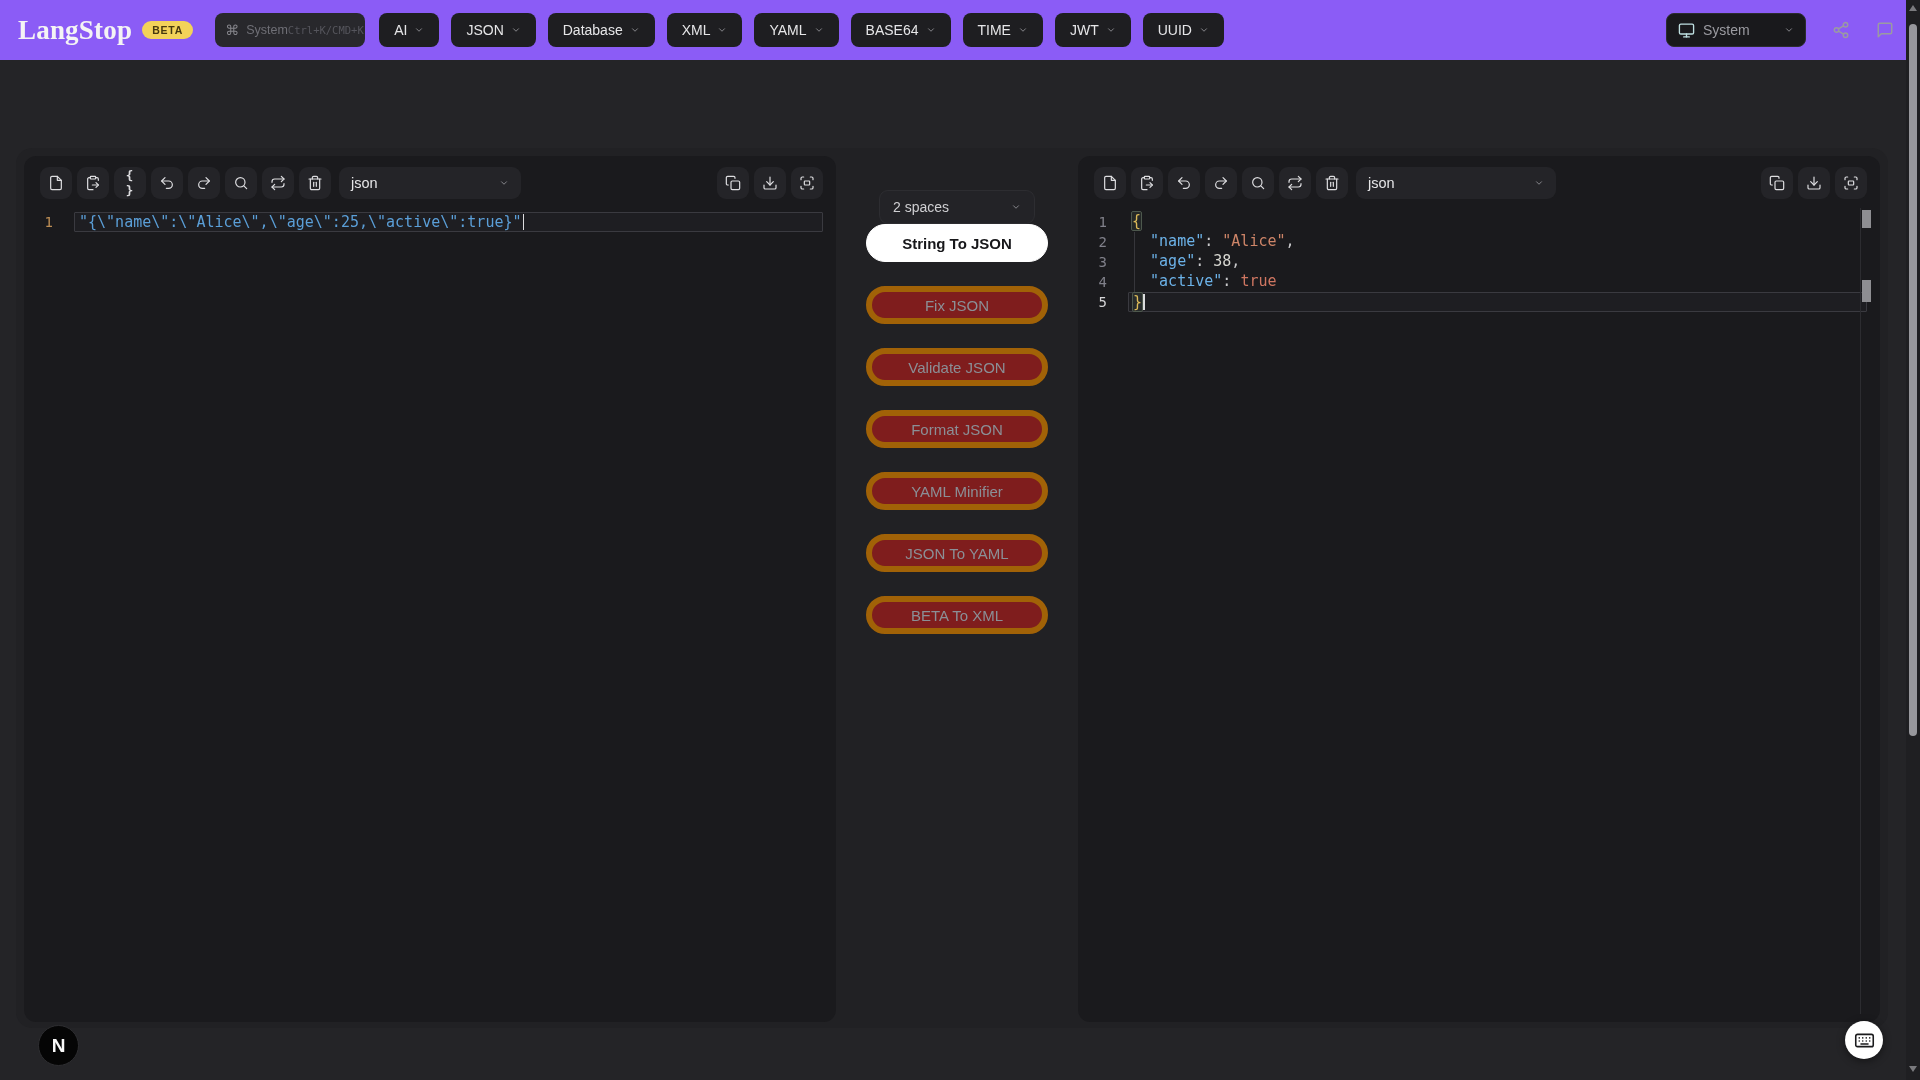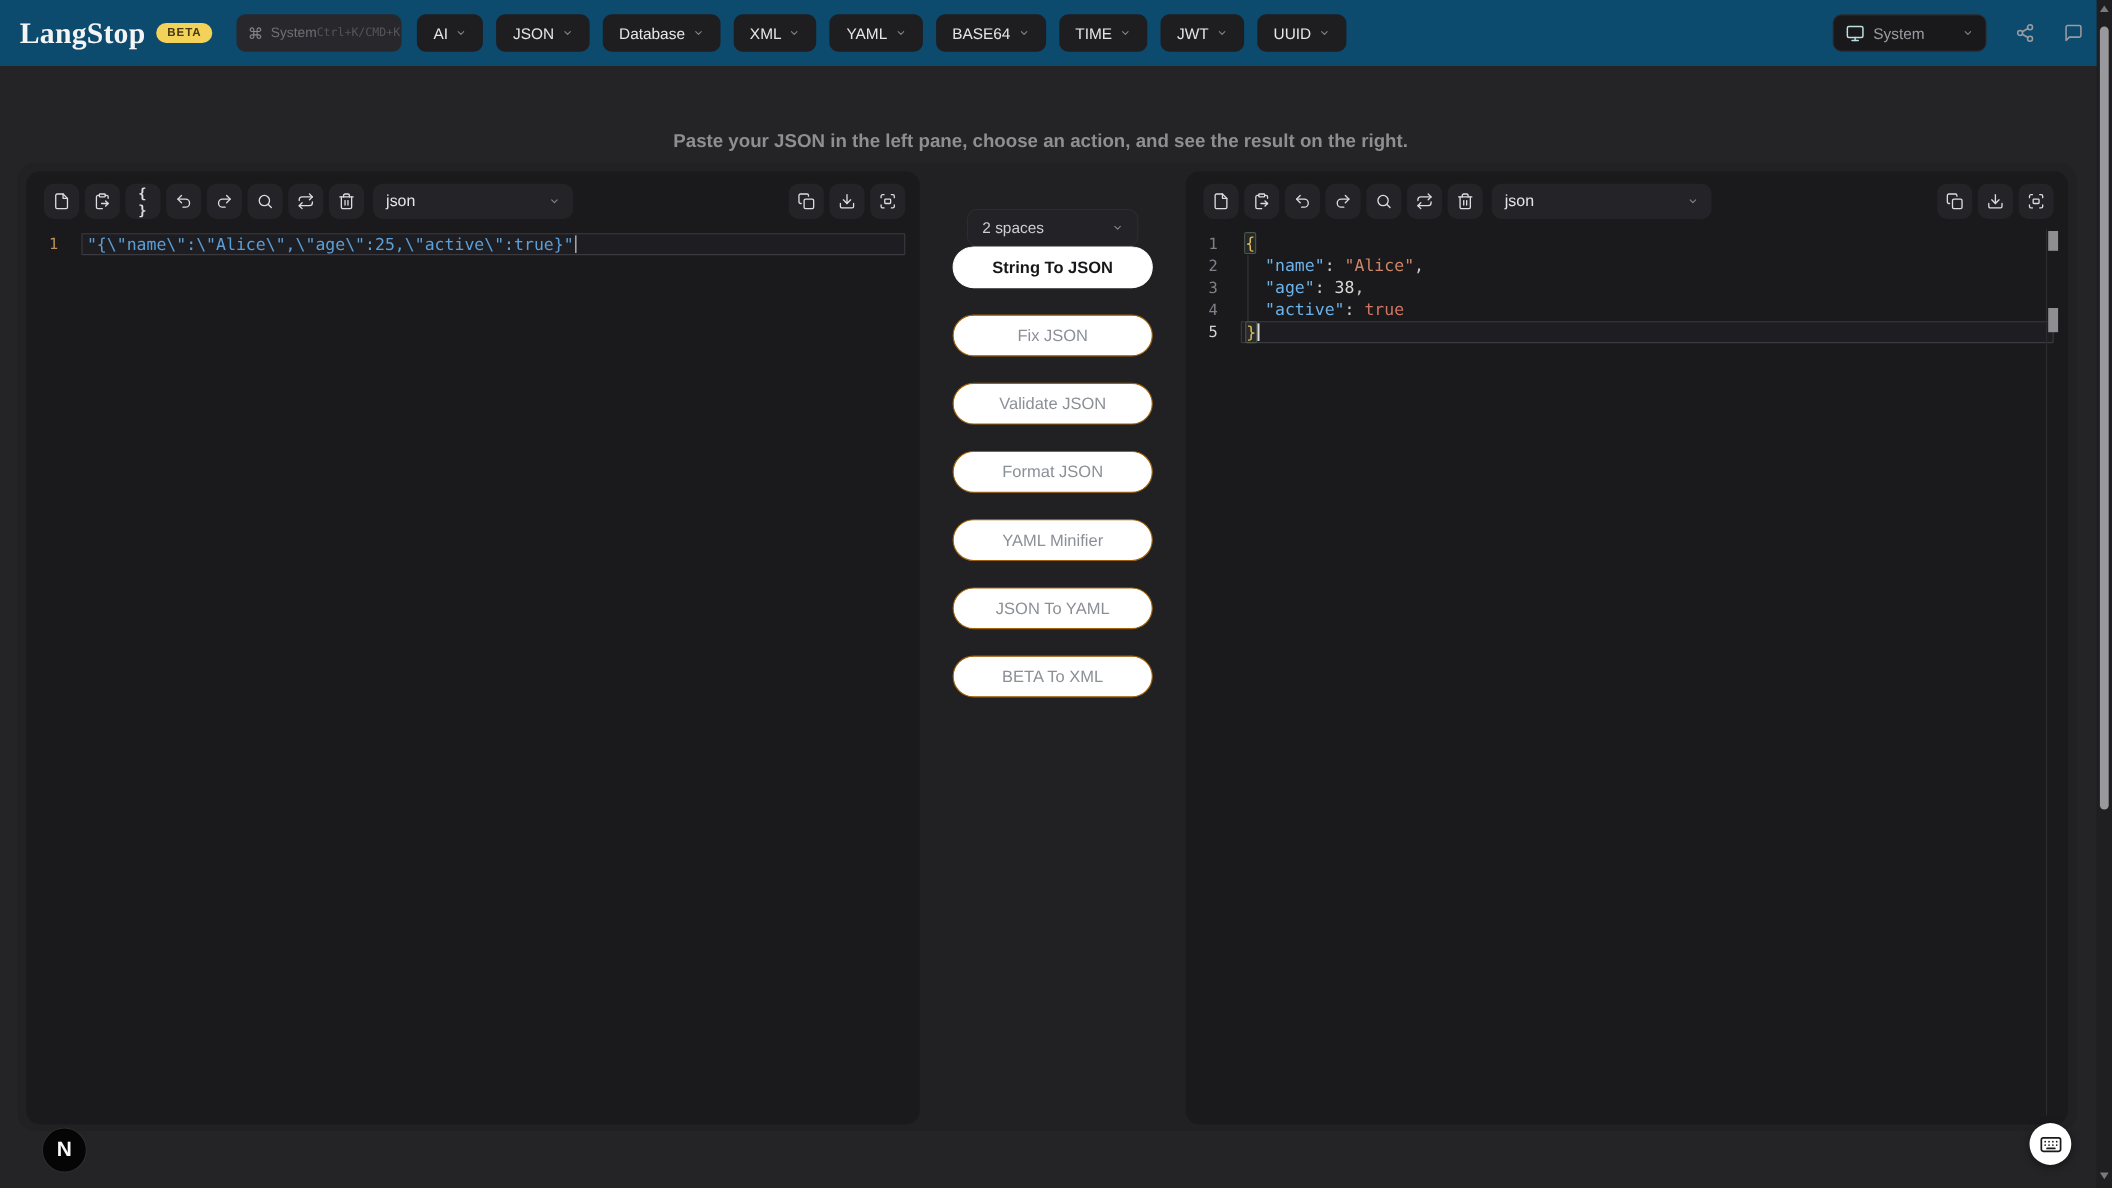--- a/index.html
+++ b/index.html
@@ -1,21 +1,21 @@
 <!DOCTYPE html>
 <html><head>
 <meta charset="utf-8">
 <style>
   html,body{margin:0;padding:0;background:#242427;overflow:hidden;}
   *{box-sizing:border-box;}
   .app{position:relative;width:1920px;height:1080px;background:#242427;
        font-family:"Liberation Sans",sans-serif;color:#e8e8ea;overflow:hidden;}
 
   
-  header{position:absolute;top:0;left:0;width:1920px;height:60px;background:#0c4a6e;
+  header{position:absolute;top:0;left:0;width:1920px;height:60px;background:#8b5cf6;
          display:flex;align-items:center;padding:0 0 0 18px;}
   .logo{font-family:"Liberation Serif",serif;font-weight:bold;font-size:27px;color:#f4f4f4;letter-spacing:.2px;}
   .beta{margin-left:10px;background:#f3d259;color:#47390e;font-size:10.5px;font-weight:bold;
         letter-spacing:.8px;padding:4px 10px;border-radius:10px;line-height:1;}
   .search{margin-left:22px;width:150px;height:34px;background:#28282c;border-radius:8px;
           display:flex;align-items:center;padding:0 10px;cursor:text;}
   .search .cmd{color:#85858b;font-size:14px;margin-right:7px;}
   .search .s-label{color:#6f6f76;font-size:12.5px;}
   .search .s-short{margin-left:auto;color:#55555c;font-size:10.5px;font-family:"DejaVu Sans Mono",monospace;text-align:right;}
   nav{display:flex;align-items:center;gap:12px;margin-left:14px;}
@@ -80,21 +80,21 @@
 
   
   .actions{position:absolute;left:836px;top:190px;width:242px;display:flex;flex-direction:column;
            align-items:center;}
   .indent-select{width:156px;height:34px;background:#232327;border:1px solid #2d2d31;border-radius:9px;
                  display:flex;align-items:center;padding:0 13px;cursor:pointer;}
   .indent-select .i-label{font-size:14px;color:#cfcfd2;}
   .indent-select .chev{margin-left:auto;}
   .action-btn{width:182px;height:38px;border-radius:19px;font-size:15px;font-family:inherit;cursor:pointer;
               display:flex;align-items:center;justify-content:center;
-              background:#ffffff;border:1px solid #a16207;color:#8b8f96;}
+              background:#7f1d1d;border:6px solid #a16207;color:#8b8f96;}
   .action-btn.active{background:#ffffff;border:1px solid #ffffff;color:#17171a;font-weight:600;}
 
   
   .next-badge{position:absolute;left:38px;top:1025px;width:41px;height:41px;border-radius:50%;
               background:#050505;border:1px solid #2e2e31;display:flex;align-items:center;justify-content:center;
               color:#fafafa;font-size:19px;font-weight:bold;font-family:"Liberation Sans",sans-serif;cursor:pointer;}
   .kbd-btn{position:absolute;left:1845px;top:1021px;width:38px;height:38px;border-radius:50%;background:#ffffff;
            border:none;display:flex;align-items:center;justify-content:center;cursor:pointer;
            box-shadow:0 2px 8px rgba(0,0,0,.45);}
   .kbd-btn svg{width:21px;height:21px;stroke:#1a1a1c;fill:none;stroke-width:1.8;stroke-linecap:round;stroke-linejoin:round;}
@@ -196,21 +196,20 @@
           <circle cx="18" cy="19" r="3"></circle>
         <line x1="8.6" y1="10.5" x2="15.4" y2="6.5"></line>
           <line x1="8.6" y1="13.5" x2="15.4" y2="17.5"></line>
       </svg>
       <svg class="hicon" viewBox="0 0 24 24">
         <path d="M21 15a2 2 0 0 1-2 2H7l-4 4V5a2 2 0 0 1 2-2h14a2 2 0 0 1 2 2z"></path>
       </svg>
     </div>
   </header>
 
-  <p class="hero-sub">Paste your JSON in the left pane, choose an action, and see the result on the right.</p>
 
   <div class="container"></div>
 
   <div class="pane left">
     <div class="toolbar">
       <span id="lt-left" style="display:flex;gap:5px;">
           <button class="icon-btn">
             <svg viewBox="0 0 24 24">
               <path d="M14 2H6a2 2 0 0 0-2 2v16a2 2 0 0 0 2 2h12a2 2 0 0 0 2-2V8z"></path>
               <path d="M14 2v6h6"></path>

